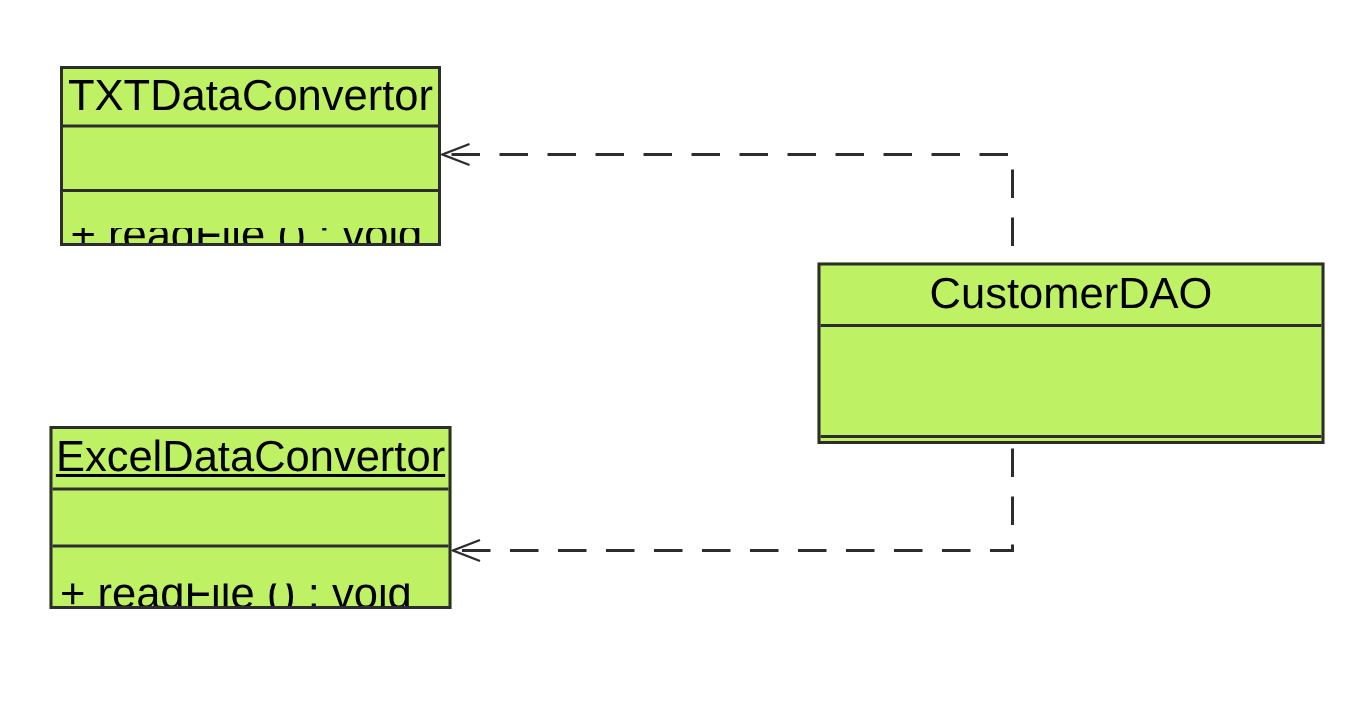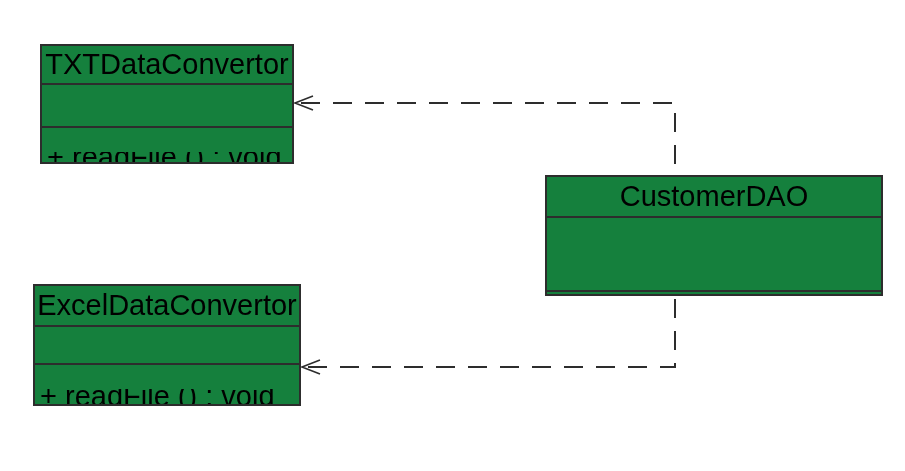--- a/index.html
+++ b/index.html
@@ -18,21 +18,21 @@
   #connectors {
     position: absolute;
     left: 0;
     top: 0;
     width: 905px;
     height: 471px;
   }
   .uml-class {
     position: absolute;
     box-sizing: border-box;
-    background: #15803d;
+    background: #bef264;
     border: 2px solid #2d2d2d;
     display: flex;
     flex-direction: column;
     color: #000000;
     font-size: 29px;
     line-height: 1;
   }
   .cls-title {
     box-sizing: border-box;
     border-bottom: 2px solid #2d2d2d;
@@ -57,21 +57,21 @@
   }
   
   #cls-txt   { left: 40px;  top: 44px;  width: 254px; height: 120px; }
   #cls-txt .cls-title   { height: 39px; }
   #cls-txt .cls-attrs   { height: 43px; }
 
   #cls-dao   { left: 545px; top: 175px; width: 338px; height: 121px; gap: 36px; }
   #cls-dao .cls-title   { height: 41px; }
   #cls-dao .cls-attrs   { height: 38px; }
 
-  #cls-excel { left: 33px;  top: 284px; width: 268px; height: 122px; }
+  #cls-excel { left: 33px;  top: 284px; width: 268px; height: 122px; text-decoration: underline; }
   #cls-excel .cls-title { height: 41px; }
   #cls-excel .cls-attrs { height: 38px; }
 </style>
 </head>
 <body>
 
 <div id="canvas">
 
   <svg id="connectors" viewBox="0 0 905 471" xmlns="http://www.w3.org/2000/svg">
 

